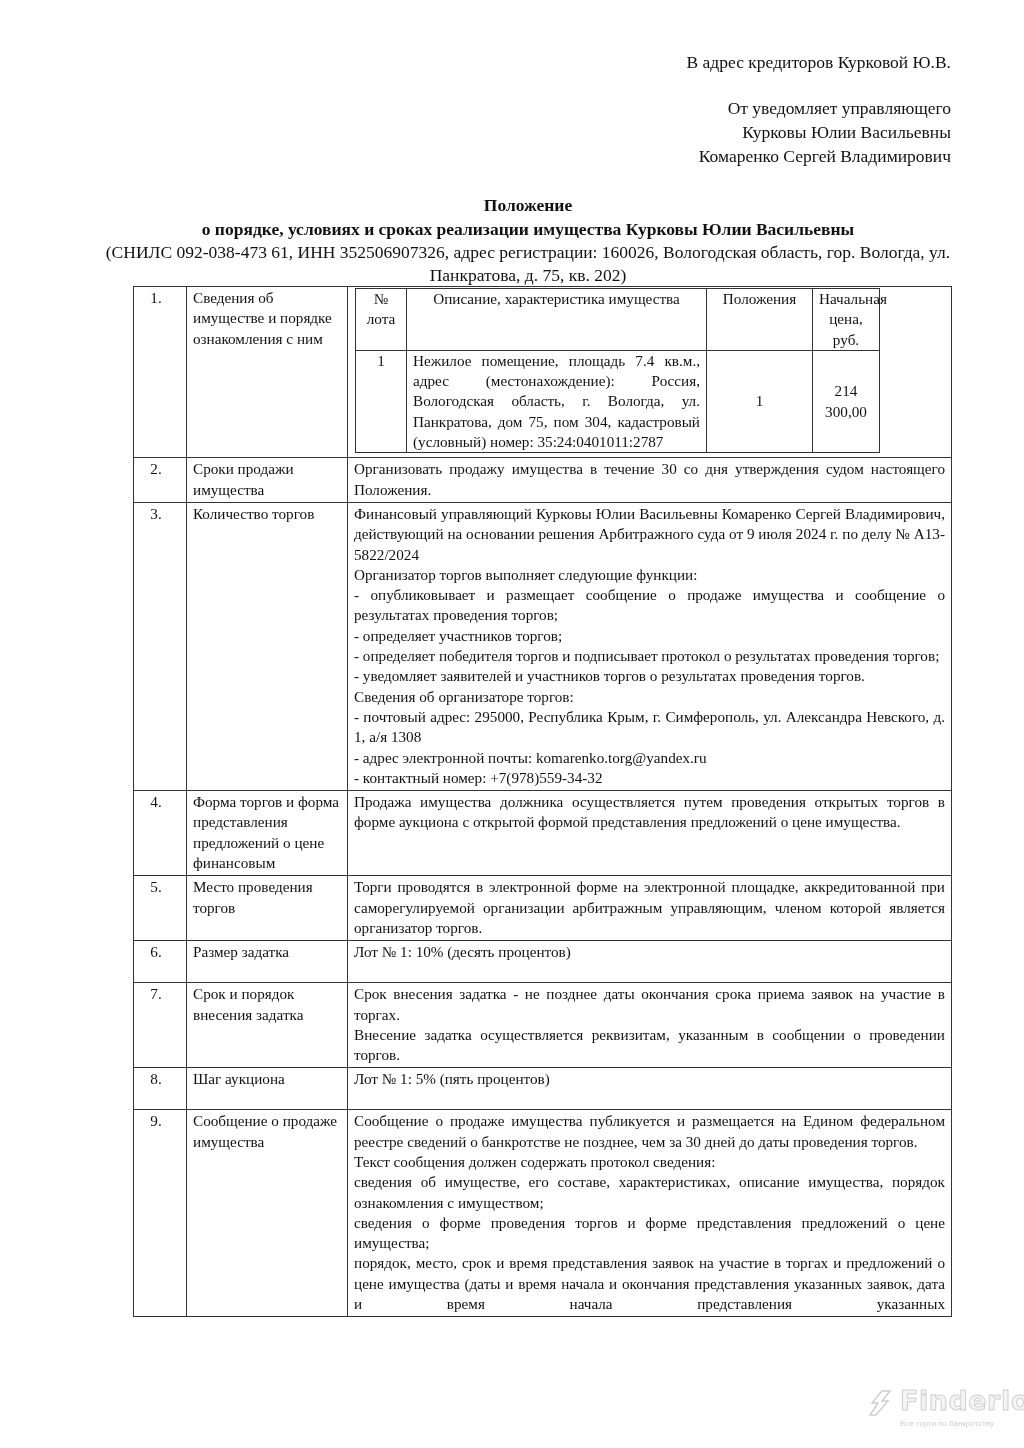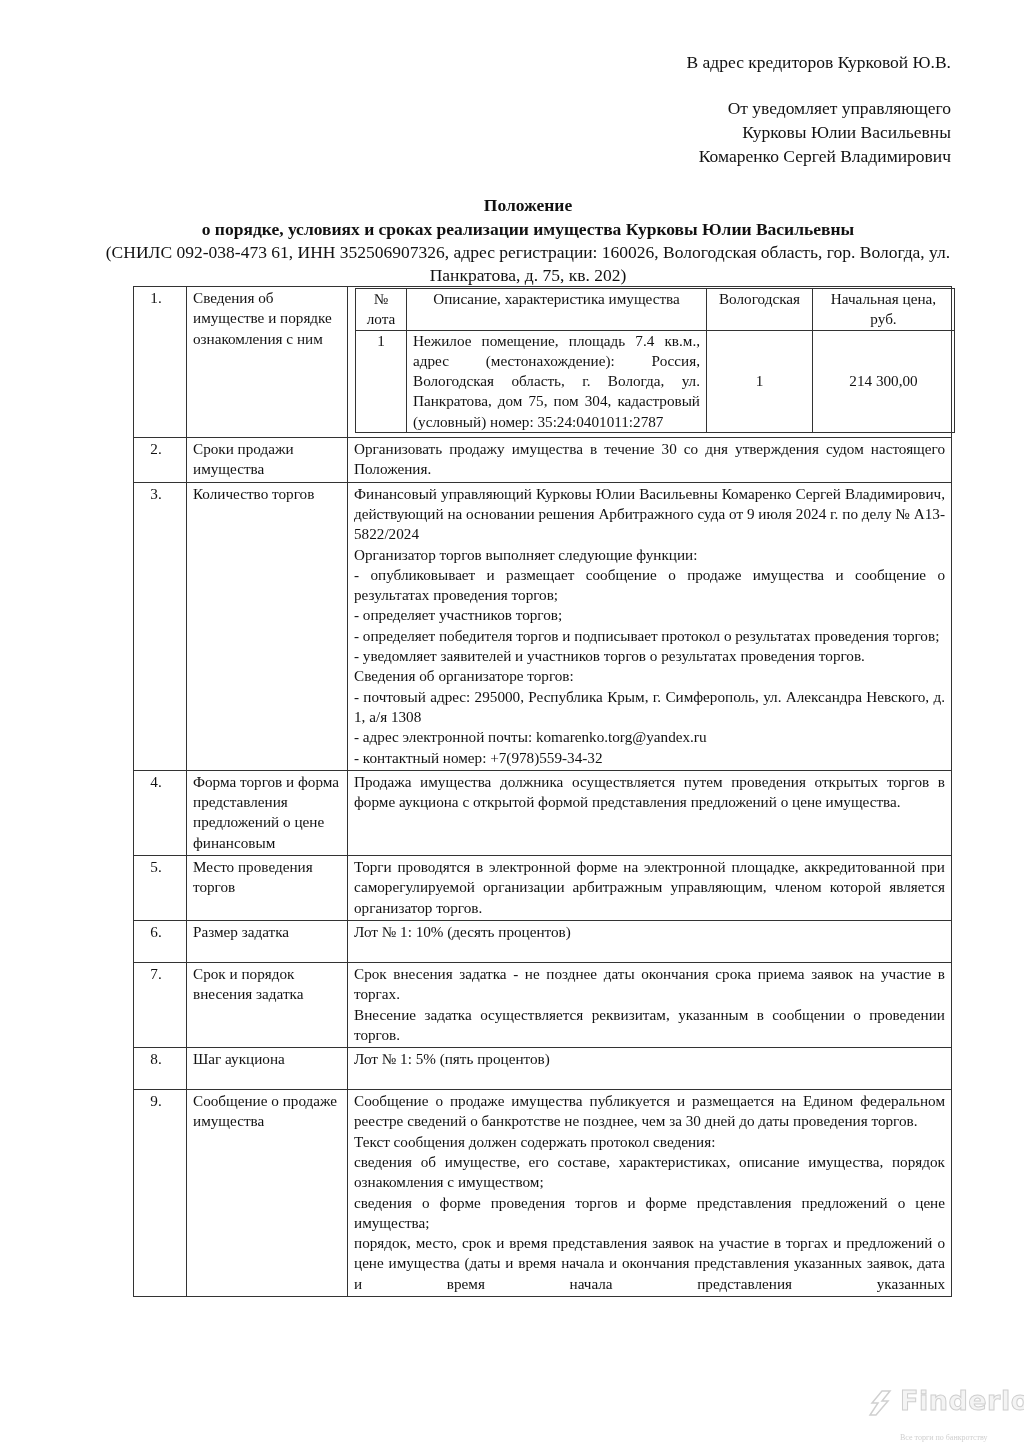--- a/index.html
+++ b/index.html
@@ -21,32 +21,32 @@
   table.main > tbody > tr > td {
     border: 1px solid #333; vertical-align: top; padding: 1px 6px 2px 6px;
     line-height: 20.3px; font-size: 15.2px;
   }
   td.num { width: 40px; text-align: center; padding-left: 0 !important; padding-right: 8px !important; }
   td.lbl { width: 148px; text-align: left; }
   td.content { text-align: justify; }
   td.content p { margin: 0; text-align: justify; }
   .just-last { text-align-last: justify; }
   table.inner {
-    border-collapse: collapse; table-layout: fixed; width: 600px; margin: 0 0 2px 0;
+    border-collapse: collapse; table-layout: fixed; width: 525px; margin: 0 0 2px 0;
   }
   table.inner td { border: 1px solid #333; padding: 0 6px; line-height: 20.3px; vertical-align: top; font-size: 15.2px; }
   table.inner td.c { text-align: center; }
   table.inner td.mid { vertical-align: middle; text-align: center; }
   table.main td.c1 { padding-left: 7px; padding-right: 0; }
   .watermark {
     position: absolute; left: 868px; top: 1385px; width: 150px; height: 50px; color: #d6d6d6;
   }
   .wm-logo { position: absolute; left: 0; top: 4px; width: 24px; height: 30px; }
   .wm-name { position: absolute; left: 32px; top: 0; font-family: "DejaVu Sans", sans-serif; font-size: 27px; font-weight: bold; color: #e2e2e2; letter-spacing: 0.5px; -webkit-text-stroke: 1px #cfcfcf; color: #f4f4f4; }
-  .wm-sub { position: absolute; left: 32px; top: 48px; font-family: Liberation Serif, serif; font-size: 8px; color: #cfcfcf; }
+  .wm-sub { position: absolute; left: 32px; top: 34px; font-family: Liberation Sans, sans-serif; font-size: 8px; color: #cfcfcf; }
 </style>
 </head>
 <body>
 
 <div class="addr addr1">
   <div>В адрес кредиторов Курковой Ю.В.</div>
 </div>
 <div class="addr addr2">
   <div>От уведомляет управляющего</div>
   <div>Курковы Юлии Васильевны</div>
@@ -74,21 +74,21 @@
           <colgroup>
               <col style="width:51px">
               <col style="width:300px">
               <col style="width:106px">
               <col>
             </colgroup>
           <tbody>
               <tr>
             <td class="c">№ лота</td>
             <td class="c">Описание, характеристика имущества</td>
-            <td class="c">Вологодская</td>
+            <td class="c">Положения</td>
             <td class="c">Начальная цена, руб.</td>
           </tr>
           <tr>
             <td class="c">1</td>
             <td style="text-align:justify">Нежилое помещение, площадь 7.4 кв.м., адрес (местонахождение): Россия, Вологодская область, г. Вологда, ул. Панкратова, дом 75, пом 304, кадастровый (условный) номер: 35:24:0401011:2787</td>
             <td class="mid">1</td>
             <td class="mid">214 300,00</td>
           </tr>
         </tbody>
           </table>

